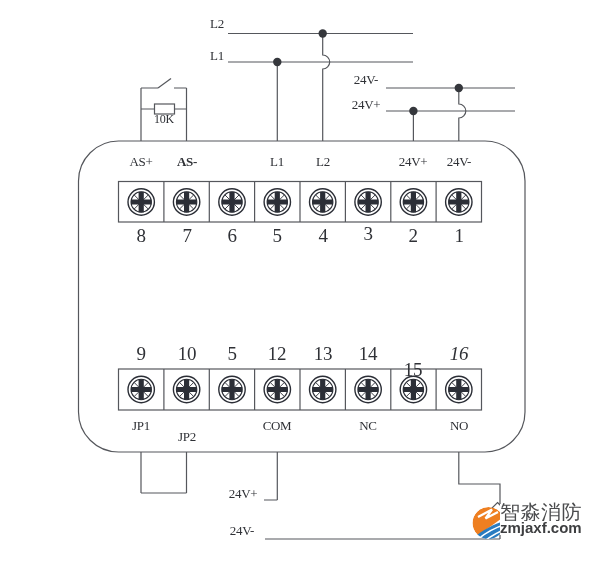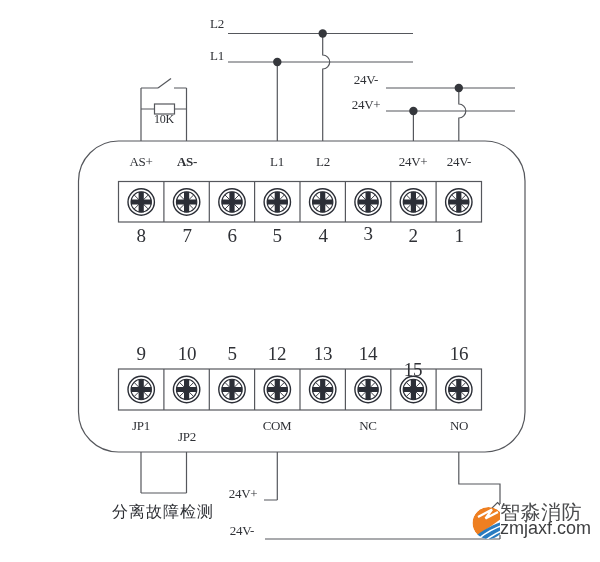--- a/index.html
+++ b/index.html
@@ -19,21 +19,21 @@
   .screw-cross{fill:var(--screw);}
   .screw-diag{stroke:var(--screw);stroke-width:.9;fill:none;}
   .lbl{position:absolute;text-align:center;white-space:nowrap;letter-spacing:-0.3px;}
   .sz17{font-size:13px;line-height:18px;}
   .sz19{font-size:19px;line-height:20px;}
   .sz12{font-size:12px;line-height:12px;}
   .cn{font-size:16px;line-height:18px;letter-spacing:1px;}
   .w60{width:60px;}
   .brand{position:absolute;left:500px;top:504px;font-size:20px;line-height:17px;
          color:var(--logo-text);background:#fff;letter-spacing:0.5px;white-space:nowrap;}
-  .domain{position:absolute;left:500px;top:521px;font-size:18px;line-height:14px;font-weight:normal;
+  .domain{position:absolute;left:500px;top:521px;font-size:15px;line-height:14px;font-weight:bold;
           color:#3e3f41;background:#fff;font-family:"Liberation Sans","DejaVu Sans",sans-serif;white-space:nowrap;}
 </style>
 </head>
 <body>
 
 <div class="stage">
 
   <svg width="600" height="562" viewBox="0 0 600 562">
     <defs>
       <g id="screwhead">
@@ -137,28 +137,27 @@
   <span class="lbl sz19 w60" style="left:383px;top:226px;">2</span>
   <span class="lbl sz19 w60" style="left:429px;top:226px;">1</span>
 
   <span class="lbl sz19 w60" style="left:111px;top:344px;">9</span>
   <span class="lbl sz19 w60" style="left:157px;top:344px;">10</span>
   <span class="lbl sz19 w60" style="left:202px;top:344px;">5</span>
   <span class="lbl sz19 w60" style="left:247px;top:344px;">12</span>
   <span class="lbl sz19 w60" style="left:293px;top:344px;">13</span>
   <span class="lbl sz19 w60" style="left:338px;top:344px;">14</span>
   <span class="lbl sz19 w60" style="left:383px;top:360px;">15</span>
-  <span class="lbl sz19 w60" style="left:429px;top:344px;">16</span>
+  <span class="lbl sz19 w60" style="left:429px;top:344px;font-style:italic;">16</span>
 
   <span class="lbl sz17 w60" style="left:111px;top:417px;">JP1</span>
   <span class="lbl sz17 w60" style="left:157px;top:428px;">JP2</span>
   <span class="lbl sz17 w60" style="left:247px;top:417px;">COM</span>
   <span class="lbl sz17 w60" style="left:338px;top:417px;">NC</span>
   <span class="lbl sz17 w60" style="left:429px;top:417px;">NO</span>
 
-  <span class="lbl cn" style="left:104px;top:503px;width:118px;">分离故障检测</span>
   <span class="lbl sz17" style="left:222px;top:485px;width:42px;">24V+</span>
   <span class="lbl sz17" style="left:221px;top:522px;width:42px;">24V-</span>
 
   <span class="brand">智淼消防</span>
   <span class="domain">zmjaxf.com</span>
 
 </div>
 
 </body></html>

